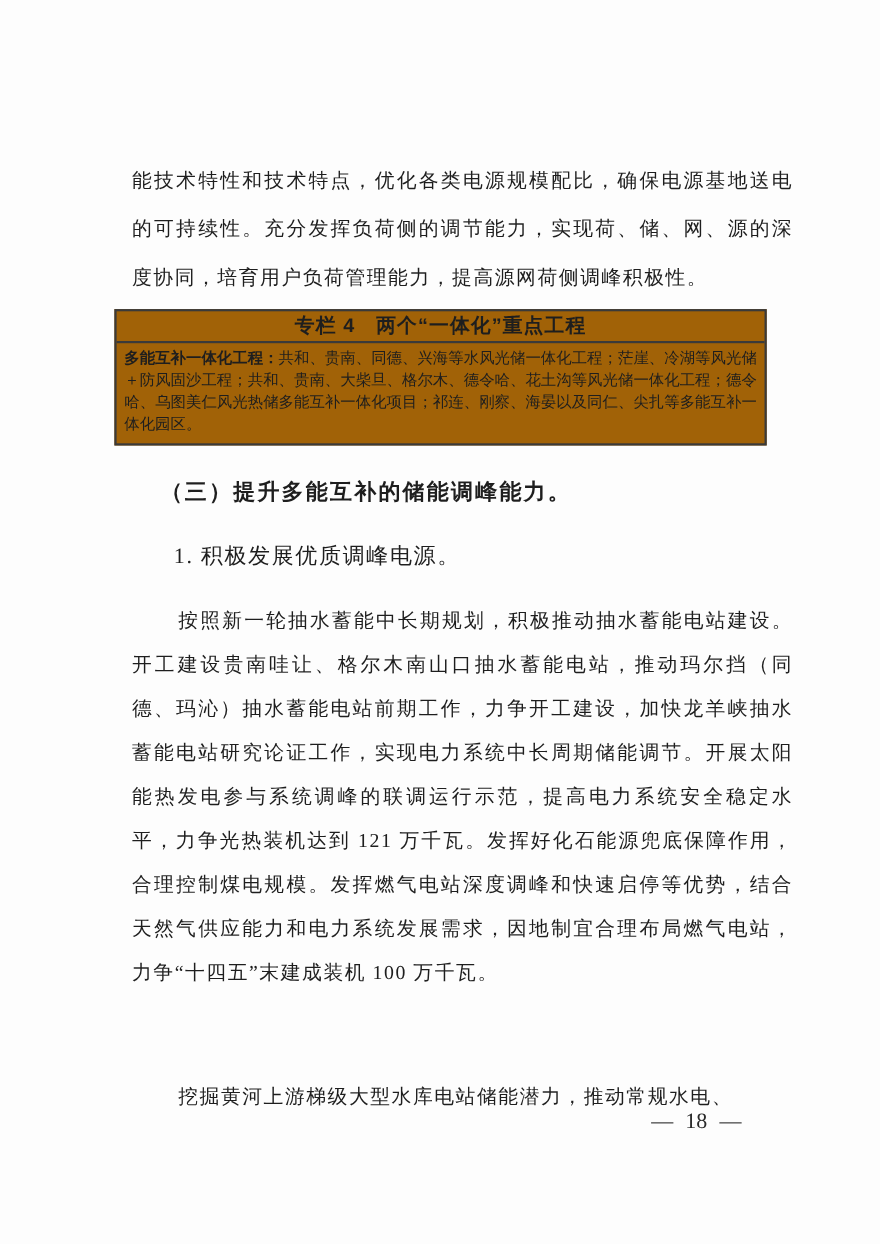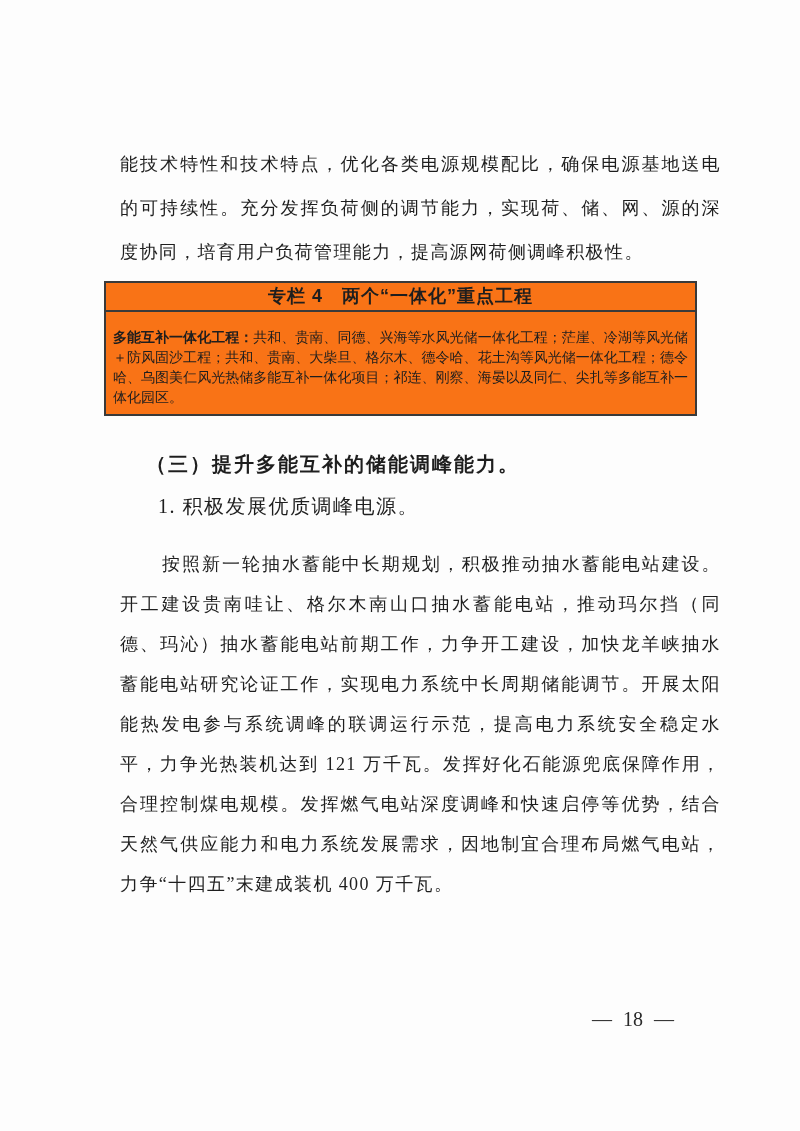--- a/index.html
+++ b/index.html
@@ -15,34 +15,34 @@
   .para1{top:126px;}
   .para2{top:528px;line-height:40px;text-indent:42px;}
   .para3{top:961px;line-height:40px;text-indent:42px;}
   .sub{
     position:absolute;left:116px;width:601px;margin:0;
     font-size:20px;letter-spacing:1.5px;line-height:28px;text-indent:42px;
   }
   .sub1{top:492px;}
   .sub2{top:928px;}
   .heading3{
-    position:absolute;left:104px;top:450px;width:601px;margin:0;
+    position:absolute;left:104px;top:434px;width:601px;margin:0;
     font-size:20px;font-weight:bold;letter-spacing:2px;line-height:28px;text-indent:42px;
   }
   .box{
     position:absolute;left:104px;top:281px;width:593px;box-sizing:border-box;
-    border:2px solid #3a3a3a;background:#f97316;
+    border:2px solid #3a3a3a;background:#a16207;
   }
   .box-header{
     font-family:"Liberation Sans","DejaVu Sans",sans-serif;
     font-weight:bold;font-size:18px;text-align:center;line-height:27px;
     border-bottom:2px solid #3a3a3a;letter-spacing:1px;
   }
   .box-body{
-    padding:15px 7px 6px 7px;font-size:14px;line-height:20px;text-align:justify;
+    padding:3px 7px 6px 7px;font-size:14px;line-height:20px;text-align:justify;
   }
   .box-para{margin:0;}
   .box-label{
     font-family:"Liberation Sans","DejaVu Sans",sans-serif;font-weight:bold;
   }
   .page-number{
     position:absolute;top:1008px;left:592px;display:flex;gap:11px;
     font-size:20px;color:#2a2a2a;align-items:center;
   }
 </style>
@@ -57,23 +57,24 @@
     <div class="box-header">专栏 4　两个“一体化”重点工程</div>
     <div class="box-body">
       <p class="box-para"><span class="box-label">多能互补一体化工程：</span><span>共和、贵南、同德、兴海等水风光储一体化工程；茫崖、冷湖等风光储＋防风固沙工程；共和、贵南、大柴旦、格尔木、德令哈、花土沟等风光储一体化工程；德令哈、乌图美仁风光热储多能互补一体化项目；祁连、刚察、海晏以及同仁、尖扎等多能互补一体化园区。</span></p>
     </div>
   </div>
 
   <h3 class="heading3">（三）提升多能互补的储能调峰能力。</h3>
 
   <p class="sub sub1">1. 积极发展优质调峰电源。</p>
 
-  <p class="para para2">按照新一轮抽水蓄能中长期规划，积极推动抽水蓄能电站建设。开工建设贵南哇让、格尔木南山口抽水蓄能电站，推动玛尔挡（同德、玛沁）抽水蓄能电站前期工作，力争开工建设，加快龙羊峡抽水蓄能电站研究论证工作，实现电力系统中长周期储能调节。开展太阳能热发电参与系统调峰的联调运行示范，提高电力系统安全稳定水平，力争光热装机达到 121 万千瓦。发挥好化石能源兜底保障作用，合理控制煤电规模。发挥燃气电站深度调峰和快速启停等优势，结合天然气供应能力和电力系统发展需求，因地制宜合理布局燃气电站，力争“十四五”末建成装机 400 万千瓦。</p>
+  <p class="para para2">按照新一轮抽水蓄能中长期规划，积极推动抽水蓄能电站建设。开工建设贵南哇让、格尔木南山口抽水蓄能电站，推动玛尔挡（同德、玛沁）抽水蓄能电站前期工作，力争开工建设，加快龙羊峡抽水蓄能电站研究论证工作，实现电力系统中长周期储能调节。开展太阳能热发电参与系统调峰的联调运行示范，提高电力系统安全稳定水平，力争光热装机达到 121 万千瓦。发挥好化石能源兜底保障作用，合理控制煤电规模。发挥燃气电站深度调峰和快速启停等优势，结合天然气供应能力和电力系统发展需求，因地制宜合理布局燃气电站，力争“十四五”末建成装机 100 万千瓦。</p>
 
 
+  <p class="para para3">挖掘黄河上游梯级大型水库电站储能潜力，推动常规水电、</p>
 
   <div class="page-number">
     <span>—</span>
     <span>18</span>
     <span>—</span>
   </div>
 
 </div>
 
 </body></html>

